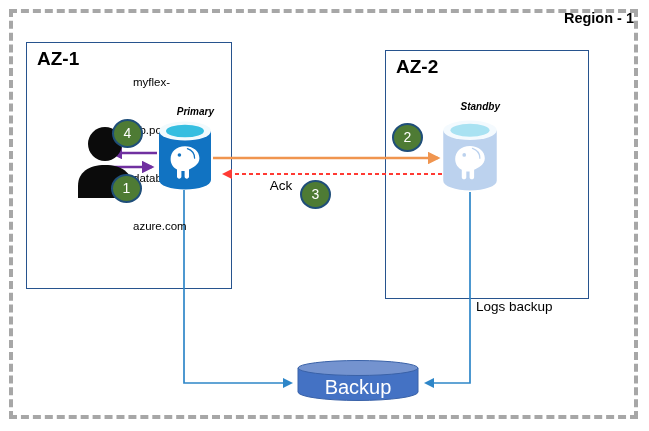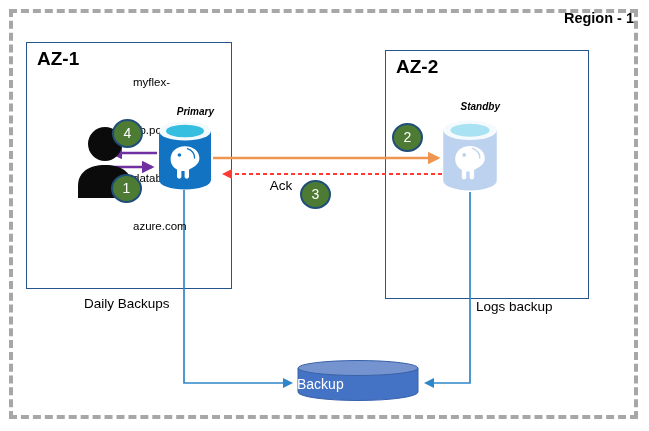--- a/index.html
+++ b/index.html
@@ -66,21 +66,21 @@
   #badge3 { left:300px; top:180px; }
   
   .anno { position:absolute; font-size:13.5px; color:#000; }
   #sync-label { left:228px; top:112px; width:145px; text-align:center; line-height:16px; }
   #ack-label  { left:262px; top:178px; width:38px; text-align:center; }
   #daily-label { left:84px; top:296px; }
   #logs-label  { left:476px; top:299px; }
   
   #backup-label {
     position:absolute; left:297px; top:376px; width:122px;
-    text-align:left; color:#ffffff; font-size:14px;
+    text-align:center; color:#ffffff; font-size:20px;
   }
 </style>
 </head>
 <body>
 
 <div id="canvas">
 
   <div class="region-border"></div>
   <div class="region-label">Region - 1</div>
 
@@ -154,21 +154,20 @@
       <path d="M56,14 C68,18 74,27 74,38" fill="none" stroke="#BCD2EE" stroke-width="3" stroke-linecap="round"></path>
     </g>
   </svg>
 
   <div class="badge" id="badge4">4</div>
   <div class="badge" id="badge1">1</div>
   <div class="badge" id="badge2">2</div>
   <div class="badge" id="badge3">3</div>
 
   <div class="anno" id="ack-label">Ack</div>
-  <div class="anno" id="daily-label">Daily Backups</div>
   <div class="anno" id="logs-label">Logs backup</div>
 
   <svg class="icon-abs" style="left:297px; top:360px;" width="122" height="42" viewBox="0 0 122 42">
     <path d="M1,8 L1,32 A60,8.5 0 0 0 121,32 L121,8 Z" fill="#4472C4" stroke="#3A62A8" stroke-width="1"></path>
     <ellipse cx="61" cy="8" rx="60" ry="7.5" fill="#7493CF" stroke="#3A62A8" stroke-width="1"></ellipse>
   </svg>
   <div id="backup-label">Backup</div>
 
 </div>
 

